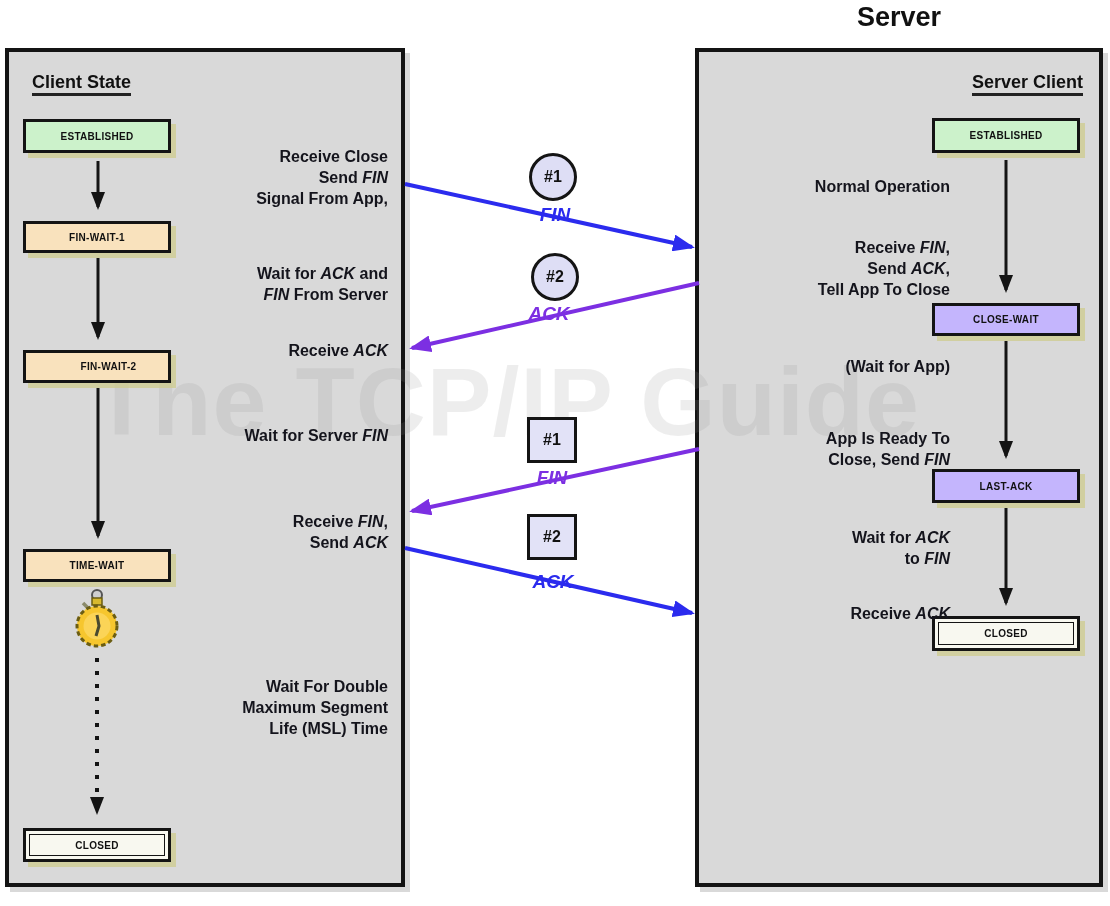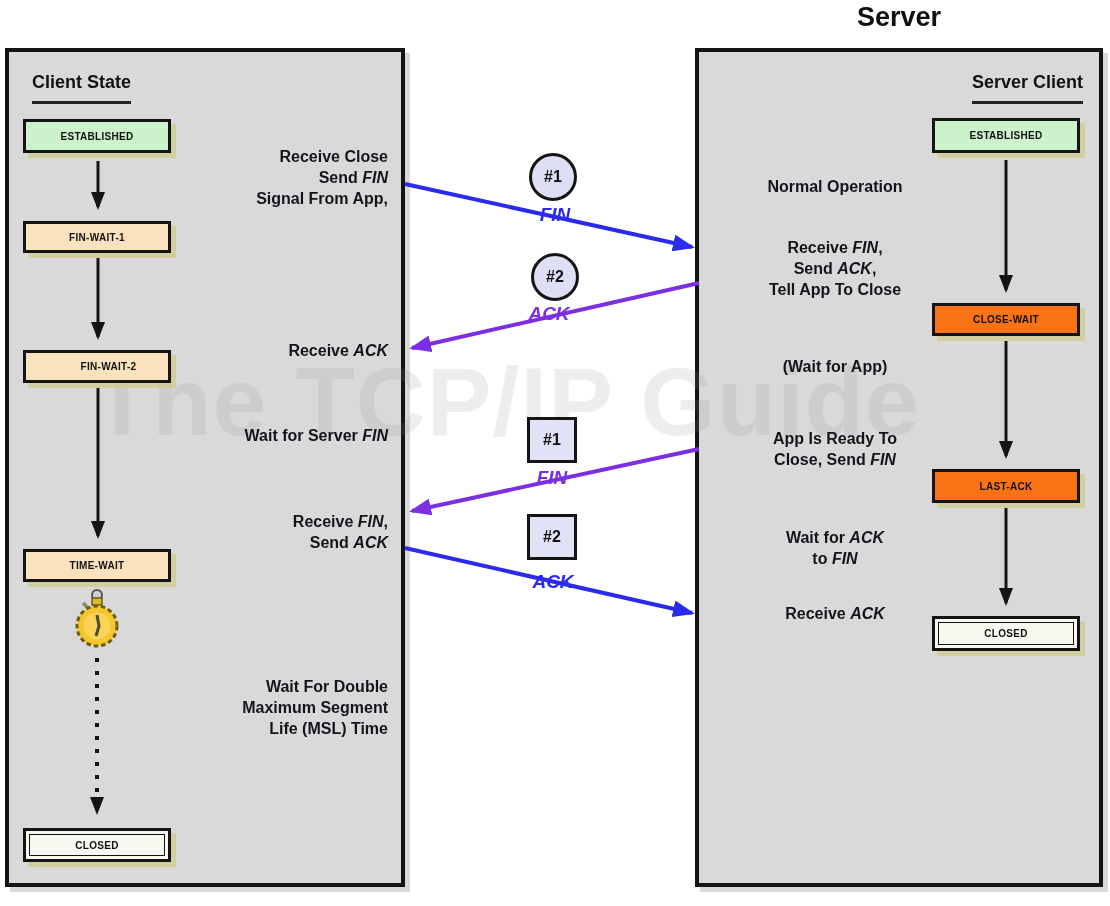--- a/index.html
+++ b/index.html
@@ -16,39 +16,39 @@
   #server-panel{left:695px;width:408px;}
   .panel-title{
     position:absolute;top:2px;width:400px;text-align:center;
     font-size:27px;font-weight:bold;color:#111;z-index:3;
   }
   #client-title{left:5px;}
   #server-title{left:699px;}
   .panel-header{
     position:absolute;z-index:3;font-size:18px;font-weight:bold;color:#111;
   }
-  .panel-header span{border-bottom:3px solid #222;padding-bottom:9px;}
+  .panel-header span{border-bottom:3px solid #222;padding-bottom:1px;}
   #client-header{left:32px;top:72px;}
   #server-header{left:935px;top:72px;width:148px;text-align:right;}
   .state-box{
     position:absolute;z-index:3;box-sizing:border-box;
     border:3px solid #141414;display:flex;align-items:center;justify-content:center;
     font-size:10px;font-weight:bold;color:#111;letter-spacing:0.3px;
     box-shadow:5px 5px 0 rgba(205,203,140,0.75);
   }
   .green{background:#ccf2cb;}
   .peach{background:#f9e2bd;}
-  .pink{background:#f97316;}
+  .pink{background:#c4b5fd;}
   .whitebox{background:#f8f8f0;box-shadow:5px 5px 0 rgba(205,203,140,0.75), inset 0 0 0 2px #f8f8f0;border-width:3px;outline:1px solid #141414;outline-offset:-7px;}
   .annot{
     position:absolute;z-index:3;font-size:16px;font-weight:bold;color:#14141c;
     line-height:21px;width:230px;
   }
   .annot.right{text-align:right;left:158px;}
-  .annot.left{text-align:center;left:720px;}
+  .annot.left{text-align:right;left:720px;}
   .annot i{font-style:italic;}
   .badge{
     position:absolute;z-index:5;box-sizing:border-box;background:#dedef5;
     border:3px solid #141414;display:flex;align-items:center;justify-content:center;
     font-size:16px;font-weight:bold;color:#111;
   }
   .badge.circle{width:48px;height:48px;border-radius:50%;}
   .badge.square{width:50px;height:46px;background:#e2e2f7;}
   .msg-label{
     position:absolute;z-index:5;width:76px;text-align:center;
@@ -87,20 +87,24 @@
 
   <div class="state-box green" style="left:932px;top:118px;width:148px;height:35px;">ESTABLISHED</div>
   <div class="state-box pink" style="left:932px;top:303px;width:148px;height:33px;">CLOSE-WAIT</div>
   <div class="state-box pink" style="left:932px;top:469px;width:148px;height:34px;">LAST-ACK</div>
   <div class="state-box whitebox" style="left:932px;top:616px;width:148px;height:35px;">CLOSED</div>
 
   <div class="annot right" style="top:146px;">
       <div>Receive Close</div>
       <div>Send <i>FIN</i></div>
       <div>Signal From App,</div>
+    </div>
+  <div class="annot right" style="top:263px;">
+      <div>Wait for <i>ACK</i> and</div>
+      <div><i>FIN</i> From Server</div>
     </div>
   <div class="annot right" style="top:340px;">
       <div>Receive <i>ACK</i></div>
     </div>
   <div class="annot right" style="top:425px;">
       <div>Wait for Server <i>FIN</i></div>
     </div>
   <div class="annot right" style="top:511px;">
       <div>Receive <i>FIN</i>,</div>
       <div>Send <i>ACK</i></div>

